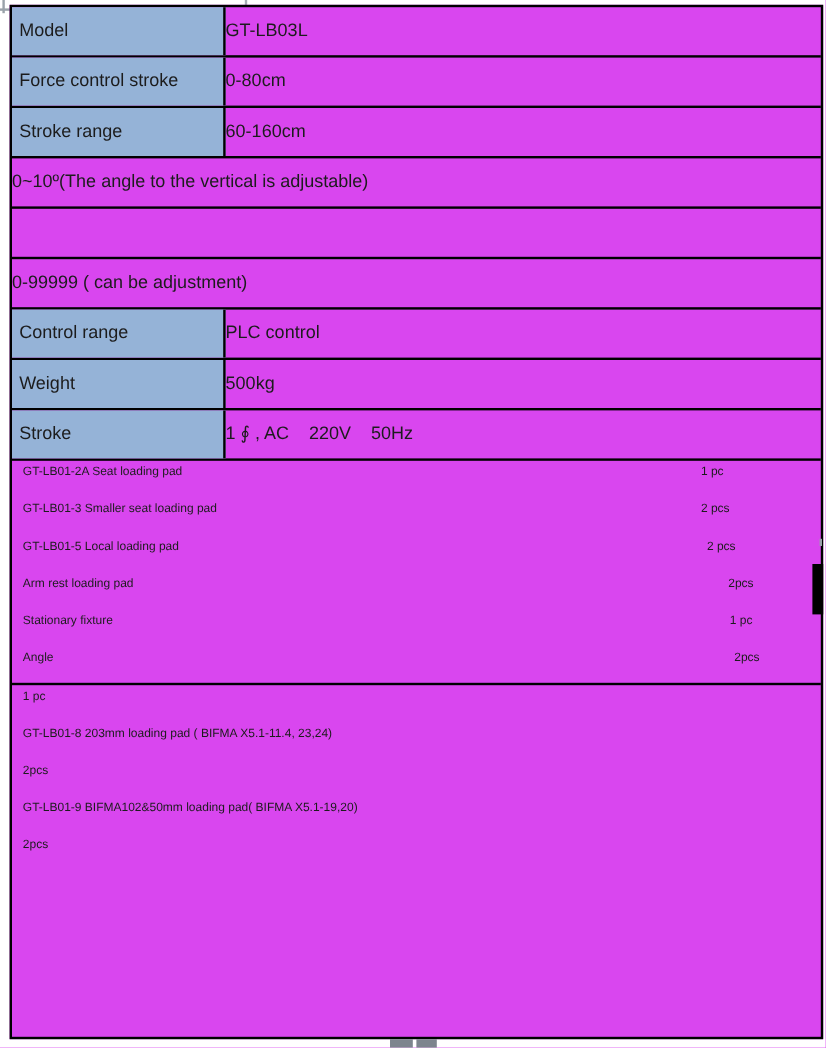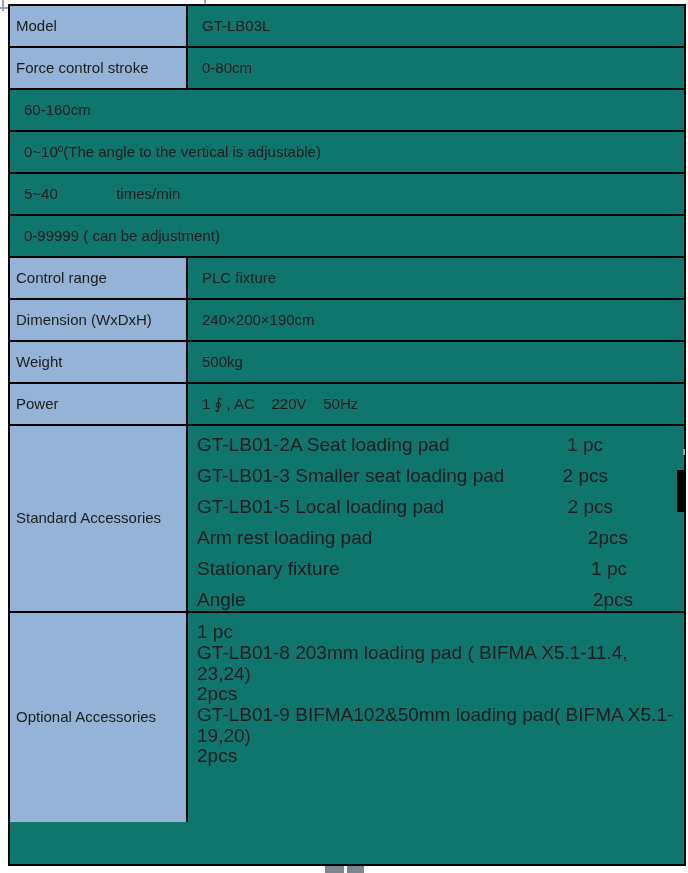--- a/index.html
+++ b/index.html
@@ -6,37 +6,37 @@
   body{
     width:688px;height:873px;position:relative;background:#ffffff;
     font-family:"Liberation Sans","DejaVu Sans",sans-serif;
     color:#1c1c1c;overflow:hidden;
   }
   #stage{position:absolute;left:0;top:0;width:688px;height:873px;}
 
   
   .spec-table{
     position:absolute;left:8px;top:4px;width:678px;height:862px;
-    box-sizing:border-box;border:2px solid #000;background:#0f766e;
+    box-sizing:border-box;border:2px solid #000;background:#d946ef;
   }
   .t-row{display:flex;box-sizing:border-box;height:42px;border-bottom:2px solid #000;}
   .t-row.std{height:187px;}
   .t-row.opt{height:209px;border-bottom:none;}
   .cell-label{
     box-sizing:border-box;width:178px;flex:none;
     border-right:2px solid #000;background:#95b3d7;
     display:flex;align-items:center;padding-left:6px;
     font-size:15px;line-height:1.1;
   }
   .cell-value{
     flex:1;box-sizing:border-box;display:flex;align-items:center;
-    padding-left:14px;font-size:15px;white-space:pre-wrap;line-height:1.1;
+    padding-left:0;font-size:15px;white-space:pre-wrap;line-height:1.1;
   }
   .cell-lines{flex:1;box-sizing:border-box;padding:4px 0 0 9px;}
-  .acc-line{display:flex;align-items:center;height:31px;font-size:19px;line-height:1.1;}
+  .acc-line{display:flex;align-items:flex-start;height:31px;font-size:10px;line-height:1.1;}
   .acc-item{flex:1;}
   .acc-qty{flex:none;}
   .std .cell-lines .acc-line:nth-child(1) .acc-qty{padding-right:81px;}
   .std .cell-lines .acc-line:nth-child(2) .acc-qty{padding-right:76px;}
   .std .cell-lines .acc-line:nth-child(3) .acc-qty{padding-right:71px;}
   .std .cell-lines .acc-line:nth-child(4) .acc-qty{padding-right:56px;}
   .std .cell-lines .acc-line:nth-child(5) .acc-qty{padding-right:57px;}
   .std .cell-lines .acc-line:nth-child(6) .acc-qty{padding-right:51px;}
 
   
@@ -65,49 +65,44 @@
   <div class="spec-table">
       <div class="t-row">
         <div class="cell-label">Model</div>
         <div class="cell-value">GT-LB03L</div>
       </div>
       <div class="t-row">
         <div class="cell-label">Force control stroke</div>
         <div class="cell-value">0-80cm</div>
       </div>
       <div class="t-row">
+        <div class="cell-label">Stroke range</div>
         <div class="cell-value">60-160cm</div>
       </div>
       <div class="t-row">
         <div class="cell-value">0~10º(The angle to the vertical is adjustable)</div>
       </div>
       <div class="t-row">
-        <div class="cell-value">5~40              times/min</div>
       </div>
       <div class="t-row">
         <div class="cell-value">0-99999 ( can be adjustment)</div>
       </div>
       <div class="t-row">
         <div class="cell-label">Control range</div>
-        <div class="cell-value">PLC fixture</div>
-      </div>
-      <div class="t-row">
-        <div class="cell-label">Dimension (WxDxH)</div>
-        <div class="cell-value">240×200×190cm</div>
+        <div class="cell-value">PLC control</div>
       </div>
       <div class="t-row">
         <div class="cell-label">Weight</div>
         <div class="cell-value">500kg</div>
       </div>
       <div class="t-row">
-        <div class="cell-label">Power</div>
+        <div class="cell-label">Stroke</div>
         <div class="cell-value">1 ∮ , AC    220V    50Hz</div>
       </div>
       <div class="t-row std">
-        <div class="cell-label">Standard Accessories</div>
         <div class="cell-lines">
           <div class="acc-line">
             <span class="acc-item">GT-LB01-2A Seat loading pad</span>
             <span class="acc-qty">1 pc</span>
           </div>
           <div class="acc-line">
             <span class="acc-item">GT-LB01-3 Smaller seat loading pad</span>
             <span class="acc-qty">2 pcs</span>
           </div>
           <div class="acc-line">
@@ -122,21 +117,20 @@
             <span class="acc-item">Stationary fixture</span>
             <span class="acc-qty">1 pc</span>
           </div>
           <div class="acc-line">
             <span class="acc-item">Angle</span>
             <span class="acc-qty">2pcs</span>
           </div>
         </div>
       </div>
       <div class="t-row opt">
-        <div class="cell-label">Optional Accessories</div>
         <div class="cell-lines">
           <div class="acc-line">1 pc</div>
           <div class="acc-line">GT-LB01-8 203mm loading pad ( BIFMA X5.1-11.4, 23,24)</div>
           <div class="acc-line">2pcs</div>
           <div class="acc-line">GT-LB01-9 BIFMA102&amp;50mm loading pad( BIFMA X5.1-19,20)</div>
           <div class="acc-line">2pcs</div>
         </div>
       </div>
     </div>
 

